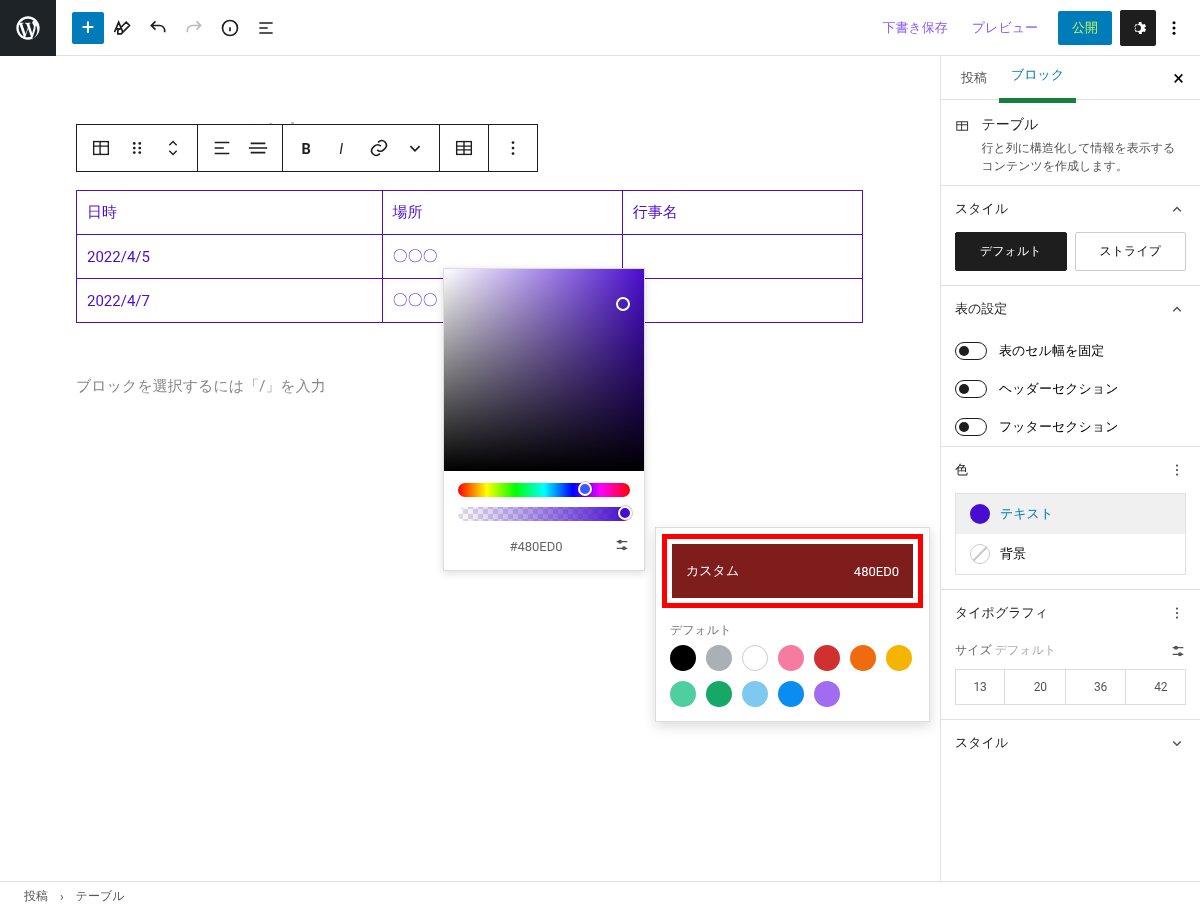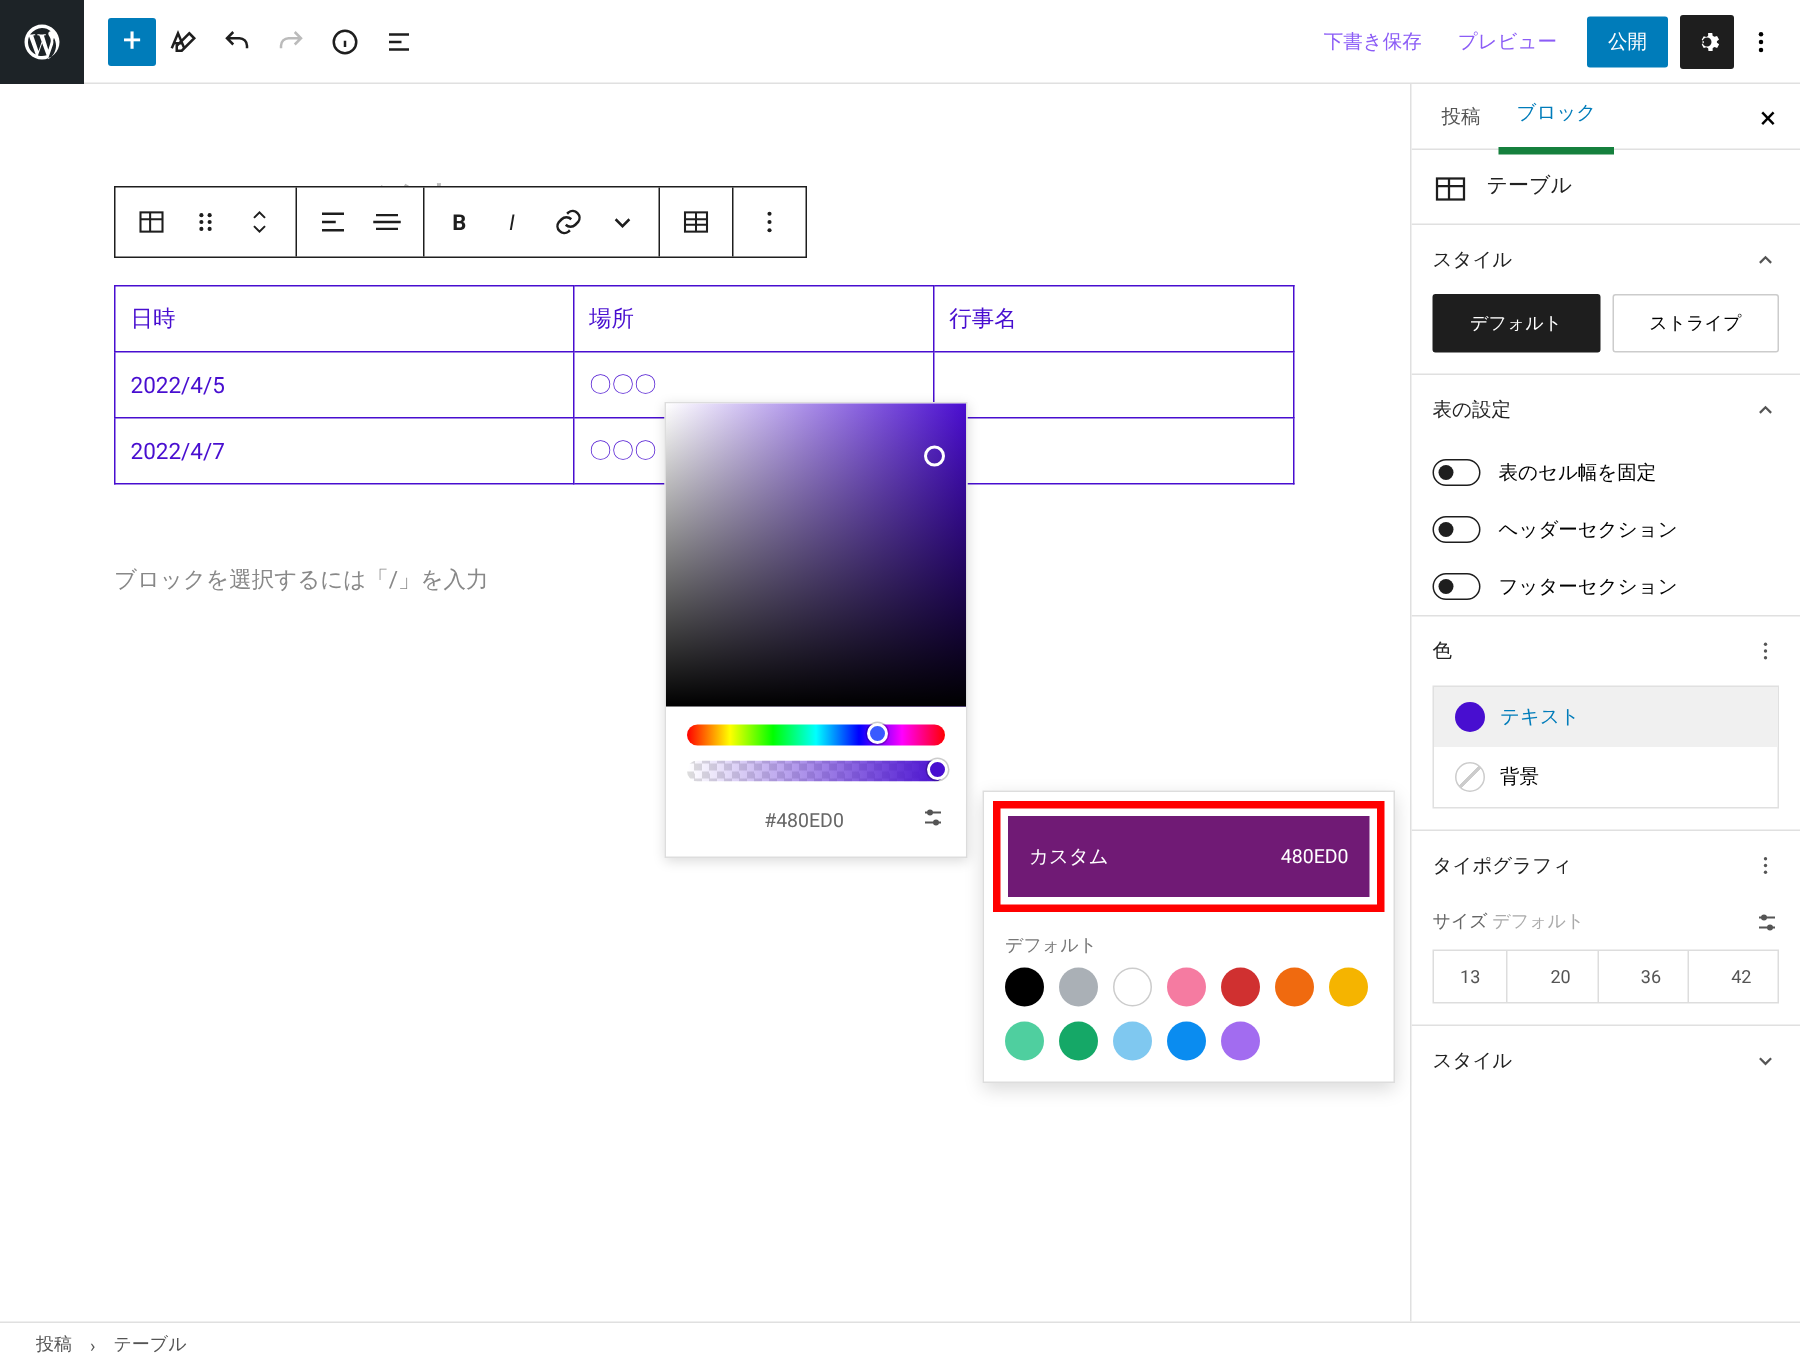--- a/index.html
+++ b/index.html
@@ -8,21 +8,21 @@
 
 .topbar { height: 56px; background: #fff; border-bottom: 1px solid #e0e0e0; display: flex; align-items: center; padding: 0 8px; }
 .wp-logo { width: 56px; height: 56px; background: #1d2327; display: flex; align-items: center; justify-content: center; color: #fff; margin-left: -8px; }
 .wp-logo svg { width: 28px; height: 28px; fill: #fff; }
 .add-btn { width: 32px; height: 32px; background: #007cba; color: #fff; border-radius: 2px; display: flex; align-items: center; justify-content: center; margin-left: 16px; font-size: 22px; cursor: pointer; }
 .tb-icon { width: 36px; height: 36px; display: flex; align-items: center; justify-content: center; cursor: pointer; color: #1e1e1e; }
 .tb-icon.disabled { color: #bbb; }
 .tb-icon svg { width: 20px; height: 20px; }
 .spacer { flex: 1; }
 .link-btn { color: #8b5cf6; font-size: 13px; padding: 0 12px; cursor: pointer; }
-.publish-btn { background: #007cba; color: #ffffff; padding: 8px 14px; font-size: 13px; border-radius: 2px; cursor: pointer; margin: 0 8px; text-align: center; }
+.publish-btn { background: #007cba; color: #bef264; padding: 8px 14px; font-size: 13px; border-radius: 2px; cursor: pointer; margin: 0 8px; text-align: center; }
 .gear-btn { width: 36px; height: 36px; background: #1e1e1e; color: #fff; display: flex; align-items: center; justify-content: center; cursor: pointer; border-radius: 2px; }
 .more-v { width: 36px; height: 36px; display: flex; align-items: center; justify-content: center; cursor: pointer; }
 
 
 .main { position: absolute; top: 56px; left: 0; right: 260px; bottom: 30px; padding: 60px 0 0 0; }
 .title-ph { font-size: 34px; color: #bbb; padding-left: 76px; font-weight: 400; }
 
 
 .block-toolbar { display: flex; border: 1px solid #1e1e1e; background: #fff; height: 48px; margin: -38px 0 18px 76px; position: relative; z-index: 2; width: fit-content; }
 .bt-group { display: flex; align-items: center; border-right: 1px solid #1e1e1e; padding: 0 6px; }
@@ -44,21 +44,21 @@
 .hue { height: 14px; border-radius: 8px; background: linear-gradient(to right, red, yellow, lime, cyan, blue, magenta, red); position: relative; margin-bottom: 10px; }
 .hue-cursor { position: absolute; width: 14px; height: 14px; border: 2px solid #fff; border-radius: 50%; top: -1px; left: 70%; background: #3a5aff; box-shadow: 0 0 0 1px rgba(0,0,0,.2); }
 .alpha { height: 14px; border-radius: 8px; background: linear-gradient(to right, transparent, #480ED0), repeating-conic-gradient(#ddd 0 25%, transparent 0 50%) 0/10px 10px; position: relative; }
 .alpha-cursor { position: absolute; width: 14px; height: 14px; border: 2px solid #fff; border-radius: 50%; top: -1px; right: -2px; background: #480ED0; box-shadow: 0 0 0 1px rgba(0,0,0,.2); }
 .hex-row { display: flex; align-items: center; padding: 8px 14px 14px; font-size: 13px; color: #666; }
 .hex-row span { flex: 1; text-align: center; }
 
 
 .custom-popover { position: absolute; top: 527px; left: 655px; width: 275px; background: #fff; border: 1px solid #ddd; box-shadow: 0 4px 12px rgba(0,0,0,.15); z-index: 6; padding: 0 0 14px; }
 .highlight-frame { border: 5px solid red; padding: 5px; margin: 6px; }
-.custom-bar { background: #701a75; color: #fff; display: flex; align-items: center; padding: 18px 14px; font-size: 13px; }
+.custom-bar { background: #7f1d1d; color: #fff; display: flex; align-items: center; padding: 18px 14px; font-size: 13px; }
 .custom-bar .hex { margin-left: auto; }
 .default-label { font-size: 12px; color: #777; padding: 8px 14px 6px; }
 .swatches { display: flex; flex-wrap: wrap; gap: 10px; padding: 0 14px; }
 .sw { width: 26px; height: 26px; border-radius: 50%; cursor: pointer; }
 .sw.white { border: 1px solid #ccc; }
 
 
 .sidebar { position: absolute; top: 56px; right: 0; width: 260px; bottom: 30px; background: #fff; border-left: 1px solid #e0e0e0; overflow-y: auto; font-size: 13px; }
 .tabs { display: flex; align-items: center; border-bottom: 1px solid #e0e0e0; padding: 0 8px; height: 44px; position: relative; }
 .tab { padding: 14px 12px; color: #555; cursor: pointer; }
@@ -300,20 +300,21 @@
     <div class="tab active">ブロック</div>
     <div class="close-x">×</div>
   </div>
   <div class="block-info">
     <svg width="24" height="24" viewBox="0 0 24 24" fill="none" stroke="#1e1e1e" stroke-width="1.5">
         <rect x="3" y="5" width="18" height="14"></rect>
         <path d="M3 10h18M11 5v14"></path>
       </svg>
     <div class="block-info-text">
       <div class="block-title">テーブル</div>
+      <div>行と列に構造化して情報を表示するコンテンツを作成します。</div>
     </div>
   </div>
 
   <div class="panel">
     <div class="panel-h">
       <span>スタイル</span>
       <svg width="18" height="18" viewBox="0 0 24 24" fill="none" stroke="#555" stroke-width="2">
           <path d="M7 15l5-5 5 5"></path>
         </svg>
     </div>

